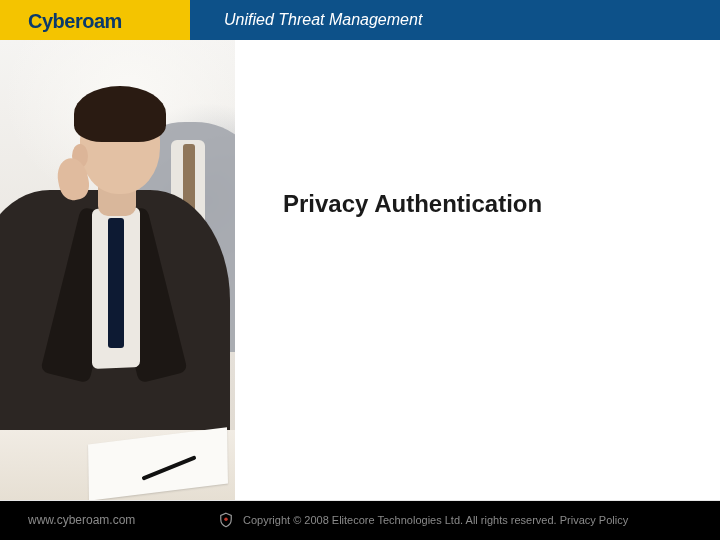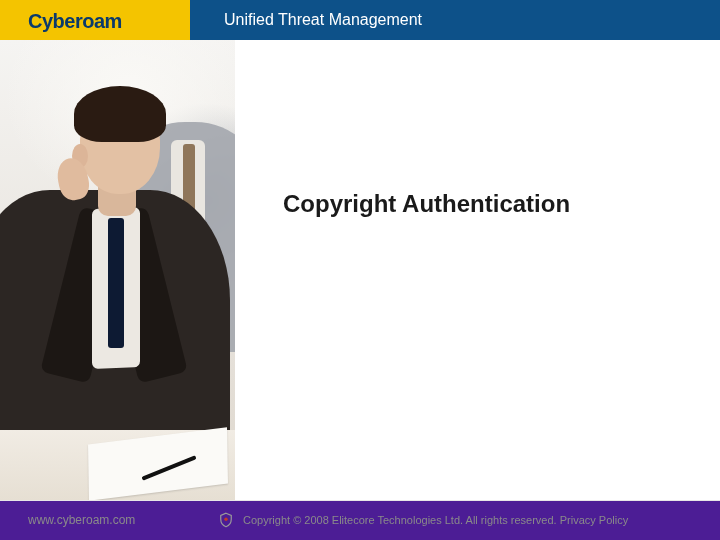--- a/index.html
+++ b/index.html
@@ -4,21 +4,21 @@
 <style>
   * { margin: 0; padding: 0; box-sizing: border-box; }
   html, body { width: 720px; height: 540px; font-family: Arial, Helvetica, sans-serif; background: #fff; }
   .slide { width: 720px; height: 540px; position: relative; background: #fff; }
 
   
   .header { position: absolute; top: 0; left: 0; width: 720px; height: 40px; }
   .logo-block { position: absolute; top: 0; left: 0; width: 190px; height: 43px; background: #f4c400; display: flex; align-items: center; padding-left: 28px; }
   .logo-block span { color: #0a3a6b; font-size: 20px; font-weight: bold; letter-spacing: -0.5px; }
   .tagline-block { position: absolute; top: 0; left: 190px; width: 530px; height: 40px; background: #0d5189; display: flex; align-items: center; padding-left: 34px; }
-  .tagline-block span { color: #fff; font-size: 16px; font-weight: 400; }
+  .tagline-block span { color: #fff; font-size: 16px; font-weight: 400; font-style: italic; }
 
   
   .side-image { position: absolute; top: 40px; left: 0; width: 235px; height: 460px; overflow: hidden; background: linear-gradient(180deg, #f5f4f2 0%, #ece9e4 40%, #ddd6cc 100%); }
   .photo-bg-grad { position: absolute; inset: 0; background:
       radial-gradient(ellipse 180px 160px at 55% 12%, #faf9f6 0%, rgba(250,249,246,0) 70%),
       radial-gradient(ellipse 140px 140px at 88% 35%, #9aa0a8 0%, rgba(154,160,168,0) 70%);
   }
   
   .p1-body { position: absolute; left: -30px; top: 150px; width: 260px; height: 360px; background: #2c2623; border-radius: 80px 80px 10px 10px / 110px 110px 10px 10px; }
   .p1-lapel-l { position: absolute; left: 60px; top: 170px; width: 50px; height: 170px; background: #1c1714; transform: rotate(14deg); border-radius: 8px; }
@@ -38,21 +38,21 @@
   
   .desk  { position: absolute; left: 0; bottom: 0; width: 235px; height: 70px; background: linear-gradient(180deg, #f1ece4 0%, #e6dfd3 100%); }
   .paper { position: absolute; left: 88px; bottom: 8px; width: 140px; height: 56px; background: #fbfaf7; transform: rotate(-7deg) skewX(-6deg); box-shadow: 0 1px 2px rgba(0,0,0,0.15); }
   .pen   { position: absolute; left: 140px; bottom: 30px; width: 58px; height: 4px; background: #111; transform: rotate(-22deg); border-radius: 2px; }
 
   
   .content { position: absolute; top: 40px; left: 235px; width: 485px; height: 460px; background: #fff; }
   .slide-title { position: absolute; top: 150px; left: 48px; font-size: 24px; font-weight: bold; color: #1a1a1a; }
 
   
-  .footer { position: absolute; left: 0; bottom: 0; width: 720px; height: 40px; background: #4c1d95; border-top: 1px solid #e6e6e6; }
+  .footer { position: absolute; left: 0; bottom: 0; width: 720px; height: 40px; background: #000000; border-top: 1px solid #e6e6e6; }
   .footer-left { position: absolute; left: 28px; top: 12px; color: #8a8a8a; font-size: 12px; }
   .footer-mid  { position: absolute; left: 217px; top: 10px; display: flex; align-items: center; gap: 8px; }
   .footer-icon { width: 18px; height: 18px; }
   .footer-text { color: #8a8a8a; font-size: 11px; }
 </style>
 </head>
 <body>
 
 <div class="slide">
 
@@ -80,21 +80,21 @@
     <div class="p1-head"></div>
     <div class="p1-hair"></div>
     <div class="p1-ear"></div>
     <div class="p1-hand"></div>
     <div class="desk"></div>
     <div class="paper"></div>
     <div class="pen"></div>
   </div>
 
   <div class="content">
-    <div class="slide-title">Copyright Authentication</div>
+    <div class="slide-title">Privacy Authentication</div>
   </div>
 
   <div class="footer">
     <div class="footer-left">www.cyberoam.com</div>
     <div class="footer-mid">
       <svg class="footer-icon" viewBox="0 0 24 24" fill="none" stroke="#9a9a9a" stroke-width="1.6">
         <path d="M12 3l7 3v5c0 4.5-3 8.5-7 10-4-1.5-7-5.5-7-10V6l7-3z"></path>
         <circle cx="12" cy="11" r="2.3" fill="#c0392b" stroke="none"></circle>
       </svg>
       <span class="footer-text">Copyright © 2008 Elitecore Technologies Ltd. All rights reserved. Privacy Policy</span>

